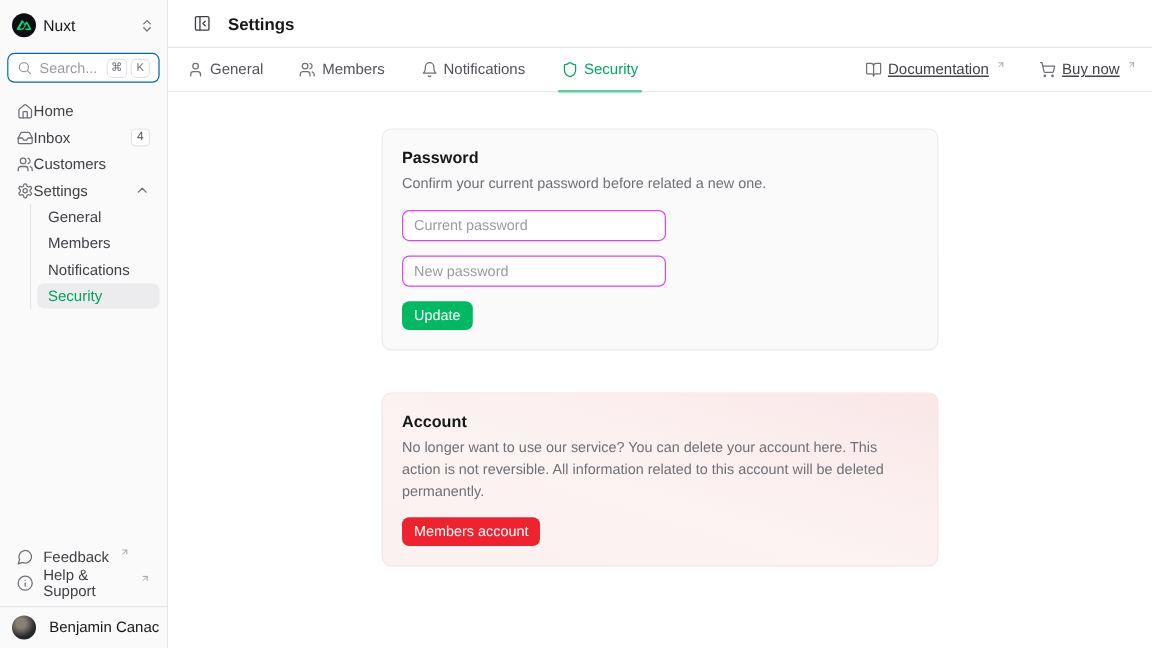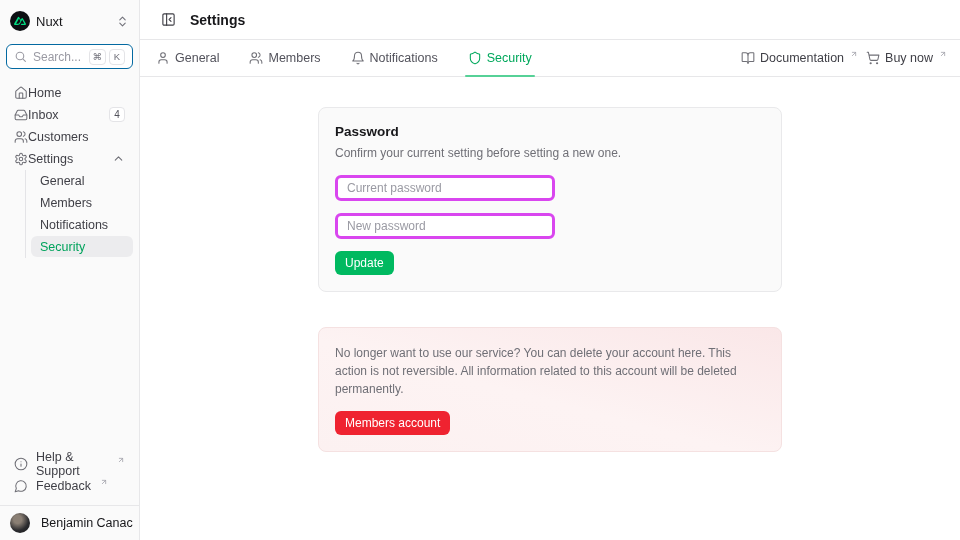--- a/index.html
+++ b/index.html
@@ -37,31 +37,31 @@
   .header { height:40px; display:flex; align-items:center; gap:10px; padding:0 16px; border-bottom:1px solid #e7e7e9; }
   .icon-btn { display:flex; align-items:center; justify-content:center; width:24px; height:24px; border-radius:6px; color:#3f3f46; cursor:pointer; }
   .page-title { font-size:14px; font-weight:700; color:#17171a; }
   .tabbar { height:37px; display:flex; align-items:center; padding:0 13px; border-bottom:1px solid #e7e7e9; }
   .tabs { display:flex; gap:24px; height:100%; }
   .tab { position:relative; height:100%; display:flex; align-items:center; gap:5px; padding:0 3px; font-size:12.5px; font-weight:500; color:#52525b; cursor:pointer; }
   .tab .nicon { color:#6f6f76; display:flex; }
   .tab.active { color:#00a85c; }
   .tab.active .nicon { color:#00a85c; }
   .tab.active::after { content:""; position:absolute; left:0; right:0; bottom:-1px; height:2px; border-radius:2px; background:#56d197; }
-  .tab-links { margin-left:auto; display:flex; gap:8px; }
+  .tab-links { margin-left:auto; display:flex; gap:28px;text-decoration:underline; }
   .tab-link { display:flex; align-items:center; gap:5px; font-size:12.5px; font-weight:500; color:#3f3f46; cursor:pointer; }
   .tab-link .nicon { color:#6f6f76; display:flex; }
 
   .content { flex:1; overflow:auto; background:#fff; }
   .card { width:464px; margin:0 auto; border-radius:8px; padding:16px; }
   .card-password { margin-top:30px; background:#fafafa; border:1px solid #e9e9eb; }
   .card-account { margin-top:35px; background:linear-gradient(to bottom left, #fae7e8 0%, #fdf3f3 55%, #fcf1f1 100%); border:1px solid #f5e1e1; }
   .card-title { font-size:13.5px; font-weight:700; color:#17171a; margin-bottom:5px; }
   .card-desc { font-size:12px; line-height:1.5; color:#6f6f76; margin-bottom:13px; max-width:430px; }
-  .pw-input { display:block; width:220px; height:26px; border:3px solid #d946ef; border-radius:6px; background:#fff; padding:0 9px; font-size:12px; color:#18181b; outline:none; margin-bottom:12px; font-family:inherit; }
+  .pw-input { display:block; width:220px; height:26px; border:1px solid #d946ef; border-radius:6px; background:#fff; padding:0 9px; font-size:12px; color:#18181b; outline:none; margin-bottom:12px; font-family:inherit; }
   .pw-input::placeholder { color:#9a9aa3; }
   .btn { display:inline-flex; align-items:center; border:none; border-radius:6px; padding:5px 10px; font-size:12px; font-weight:500; color:#fff; cursor:pointer; font-family:inherit; }
   .btn-green { background:#00b960; }
   .btn-red { background:#ef2330; }
 
   svg { display:block; }
 </style>
 </head>
 <body>
 
@@ -155,40 +155,40 @@
         </div>
     </div>
   </nav>
 
   <div class="sidebar-spacer"></div>
 
   <div class="side-footer">
     <div class="side-link">
       <span class="nicon">
         <svg width="14" height="14" viewBox="0 0 24 24" fill="none" stroke="currentColor" stroke-width="1.8" stroke-linecap="round" stroke-linejoin="round">
-            <circle cx="12" cy="12" r="10"></circle>
-            <path d="M12 16v-4"></path>
-            <path d="M12 8h.01"></path>
-          </svg>
-      </span>
-      <span>Help &amp; Support</span>
+            <path d="M7.9 20A9 9 0 1 0 4 16.1L2 22Z"></path>
+          </svg>
+      </span>
+      <span>Feedback</span>
       <span class="ext-arrow">
         <svg width="8" height="8" viewBox="0 0 24 24" fill="none" stroke="currentColor" stroke-width="2.4" stroke-linecap="round" stroke-linejoin="round">
             <path d="M7 7h10v10"></path>
             <path d="M7 17 17 7"></path>
           </svg>
       </span>
     </div>
     <div class="side-link">
       <span class="nicon">
         <svg width="14" height="14" viewBox="0 0 24 24" fill="none" stroke="currentColor" stroke-width="1.8" stroke-linecap="round" stroke-linejoin="round">
-            <path d="M7.9 20A9 9 0 1 0 4 16.1L2 22Z"></path>
-          </svg>
-      </span>
-      <span>Feedback</span>
+            <circle cx="12" cy="12" r="10"></circle>
+            <path d="M12 16v-4"></path>
+            <path d="M12 8h.01"></path>
+          </svg>
+      </span>
+      <span>Help &amp; Support</span>
       <span class="ext-arrow">
         <svg width="8" height="8" viewBox="0 0 24 24" fill="none" stroke="currentColor" stroke-width="2.4" stroke-linecap="round" stroke-linejoin="round">
             <path d="M7 7h10v10"></path>
             <path d="M7 17 17 7"></path>
           </svg>
       </span>
     </div>
   </div>
 
   <div class="user-row">
@@ -286,24 +286,25 @@
               <path d="M7 17 17 7"></path>
             </svg>
         </span>
       </div>
     </div>
   </div>
 
   <div class="content">
     <section class="card card-password">
       <div class="card-title">Password</div>
-      <div class="card-desc">Confirm your current setting before setting a new one.</div>
+      <div class="card-desc">Confirm your current password before related a new one.</div>
       <input type="text" class="pw-input" placeholder="Current password" style="">
       <input type="text" class="pw-input" placeholder="New password" style="">
       <button class="btn btn-green">Update</button>
     </section>
 
     <section class="card card-account">
+      <div class="card-title">Account</div>
       <div class="card-desc">No longer want to use our service? You can delete your account here. This action is not reversible. All information related to this account will be deleted permanently.</div>
       <button class="btn btn-red">Members account</button>
     </section>
   </div>
 </main>
 
 </body></html>

